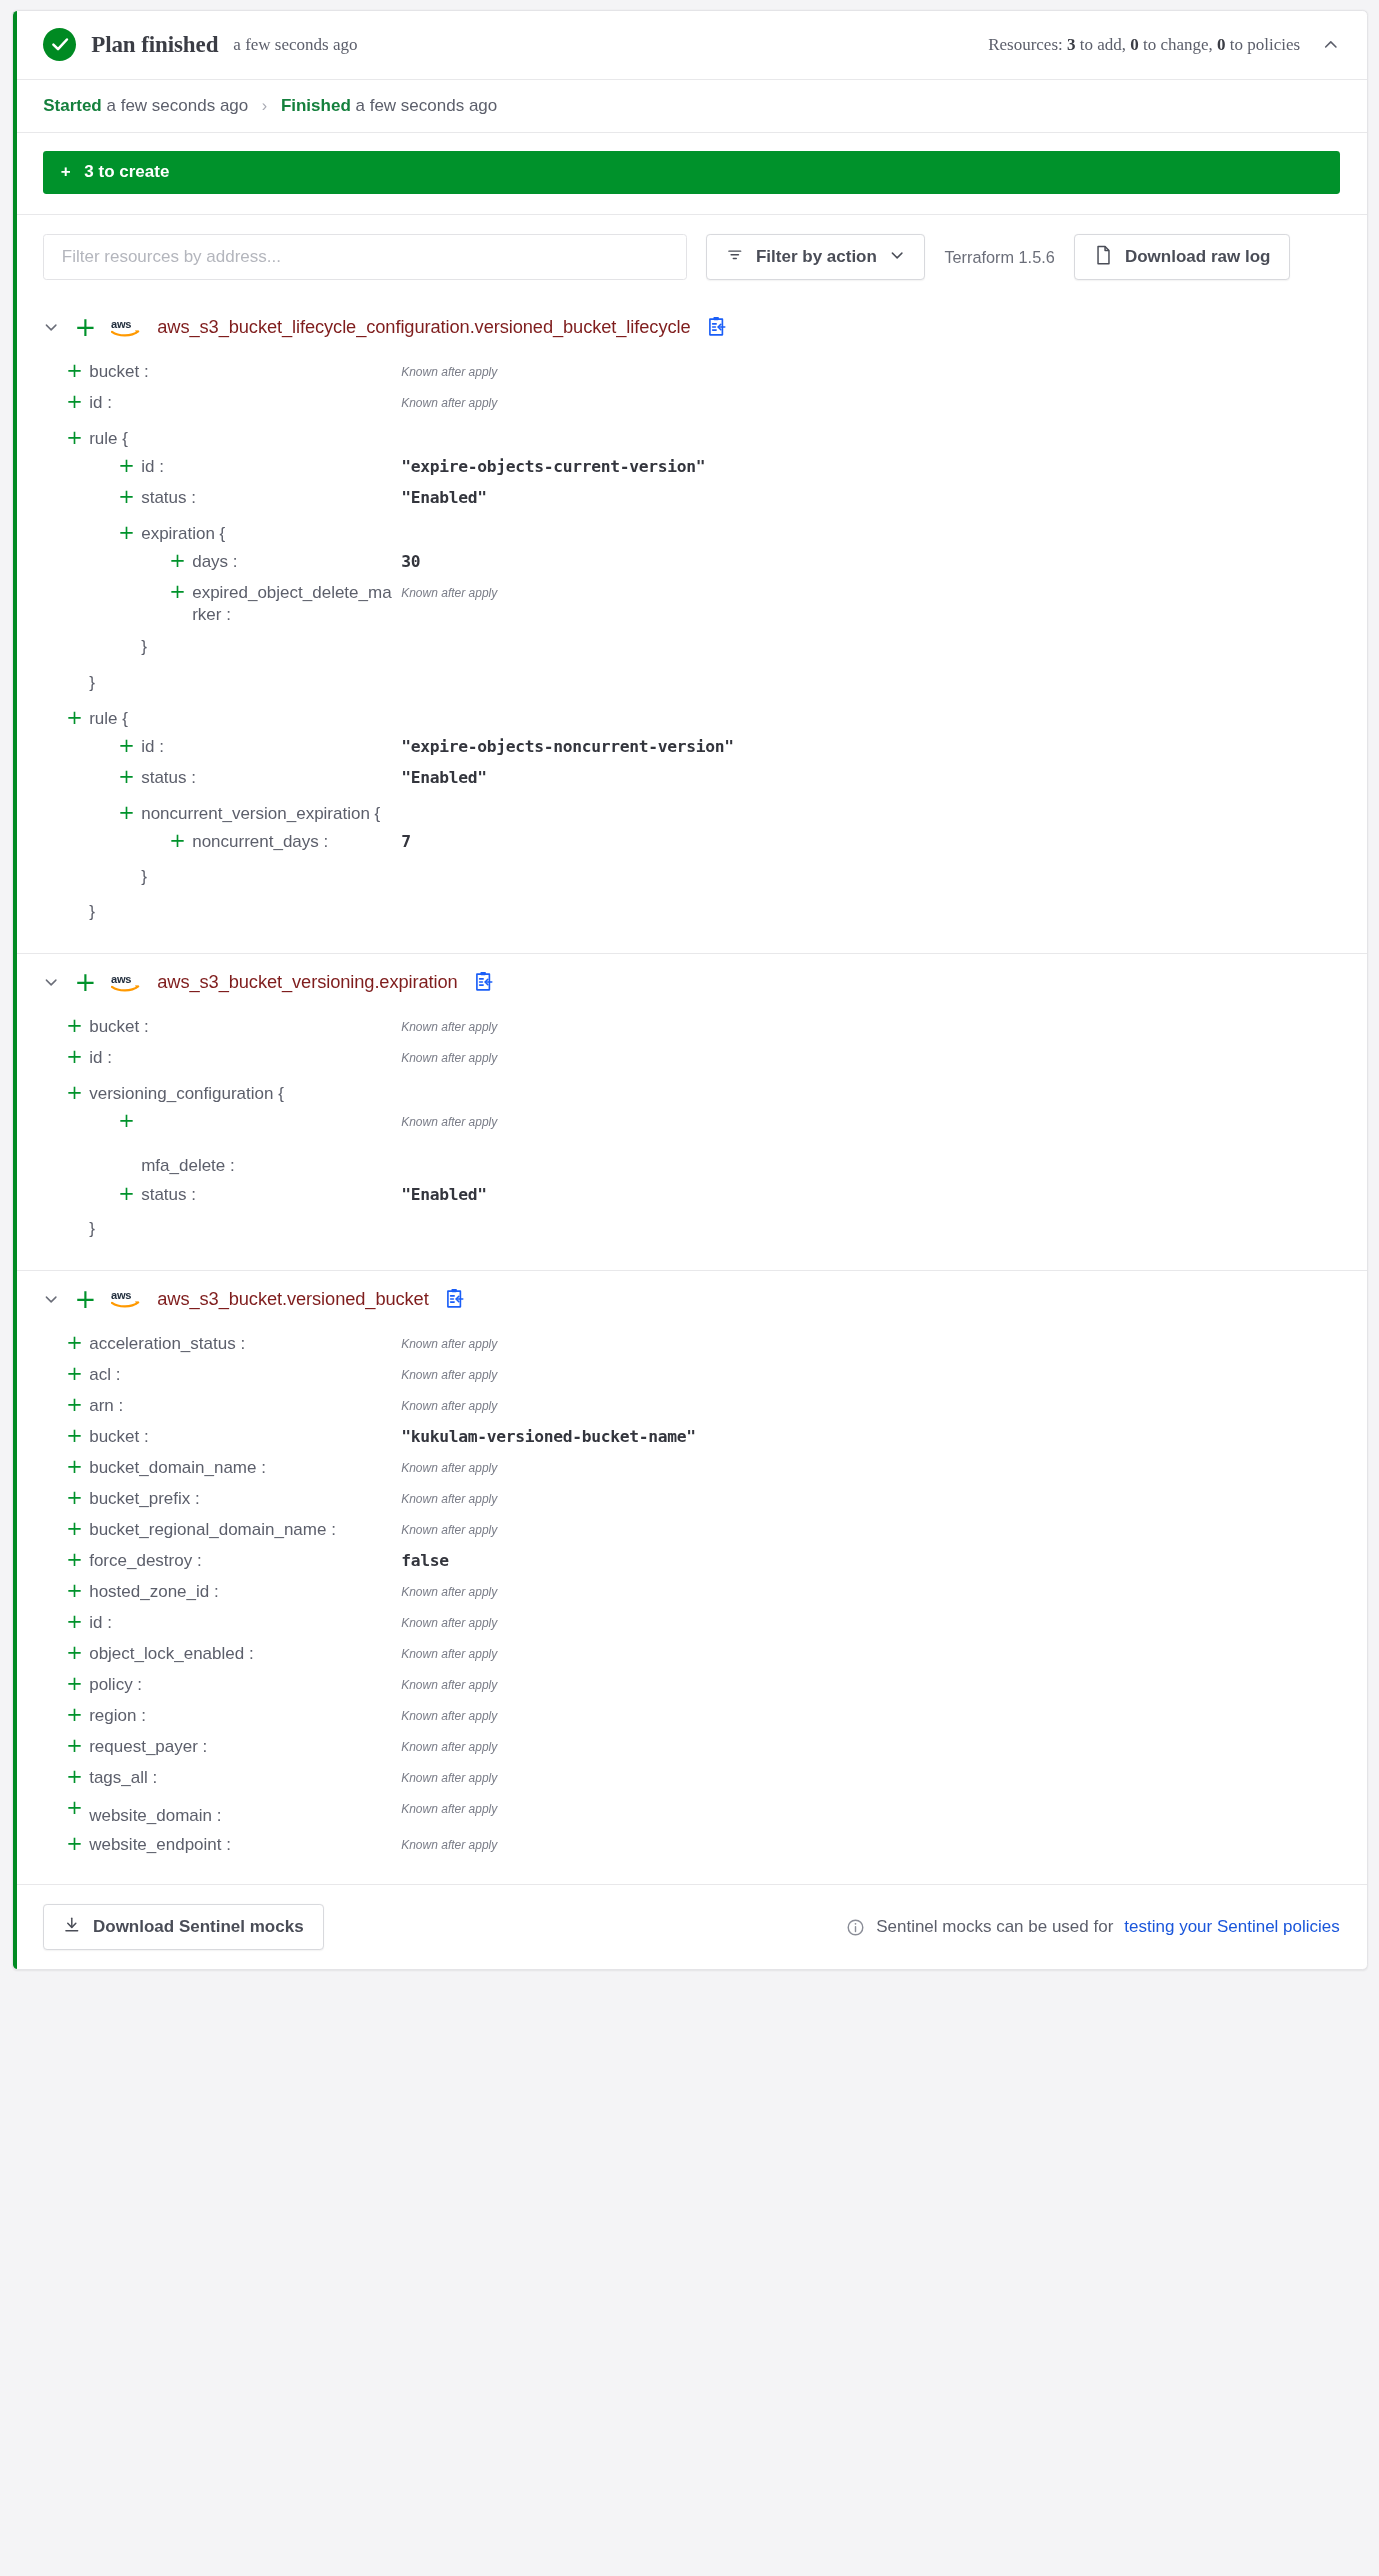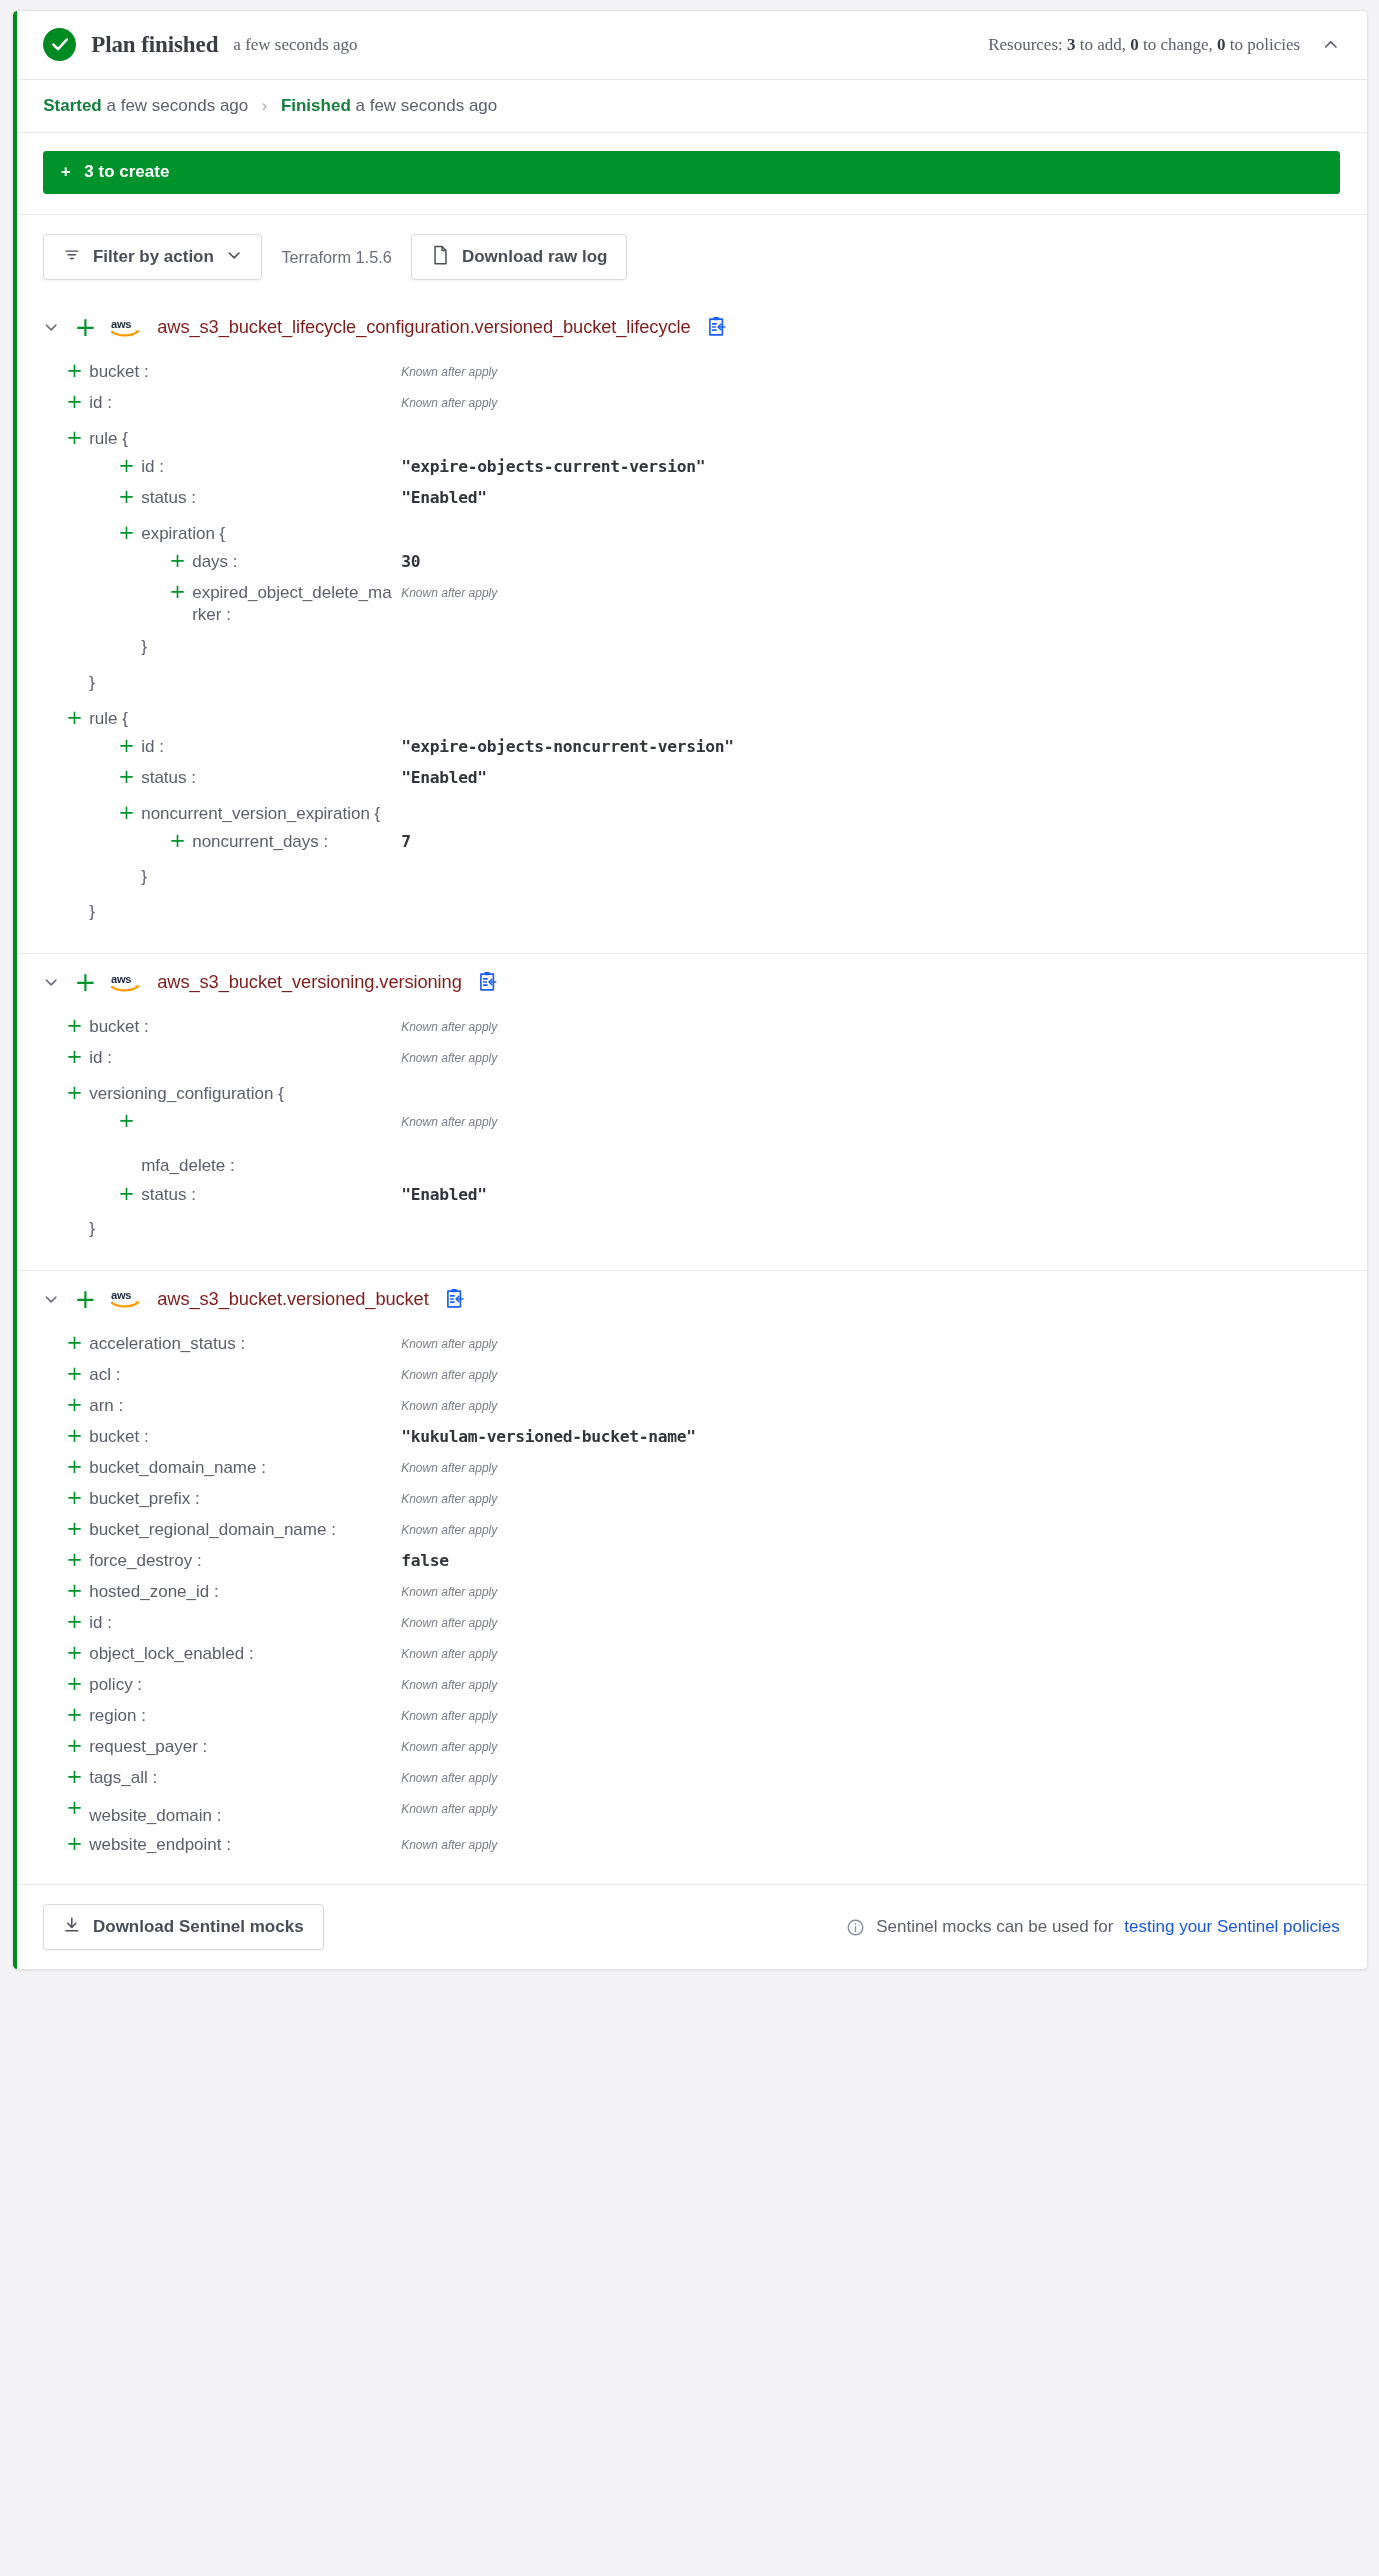--- a/index.html
+++ b/index.html
@@ -255,20 +255,21 @@
     </div>
 
     <div class="barwrap">
       <div class="greenbar">
         <span>+</span>
         <span>3 to create</span>
       </div>
     </div>
 
     <div class="toolbar">
+      <div class="filter-input">Filter resources by address...</div>
       <div class="btn">
         <span>
           <svg width="17.6" height="17.6" viewBox="0 0 24 24" fill="none" stroke="#4a4d57" stroke-width="2" stroke-linecap="round">
               <line x1="4" y1="7" x2="20" y2="7"></line>
               <line x1="7" y1="12" x2="17" y2="12"></line>
               <line x1="10" y1="17" x2="14" y2="17"></line>
             </svg>
         </span>
         <span>Filter by action</span>
         <span>
@@ -402,21 +403,21 @@
               </svg>
             </span>
             <span class="plus-big">+</span>
             <span class="aws-logo">
               <svg width="31" height="23" viewBox="0 0 64 44">
                 <text x="0" y="22" font-family="Liberation Sans, sans-serif" font-size="23" font-weight="bold" fill="#232f3e" letter-spacing="-0.5">aws</text>
                 <path d="M2 31 C 16 41, 42 41, 56 30" stroke="#ff9900" stroke-width="4.6" fill="none" stroke-linecap="round"></path>
                 <path d="M50 27 L58 29.5 L52.5 35 Z" fill="#ff9900"></path>
               </svg>
             </span>
-            <span class="res-name">aws_s3_bucket_versioning.versioning</span>
+            <span class="res-name">aws_s3_bucket_versioning.expiration</span>
             <span class="plan-icon">
               <svg width="20.3" height="22" viewBox="0 0 26 28" fill="none" stroke="#1a5ef7" stroke-width="2.1" stroke-linecap="round" stroke-linejoin="round">
                 <path d="M5 4 h16 v20 h-16 z"></path>
                 <rect x="9.5" y="1.2" width="7" height="4" rx="1" fill="#1a5ef7" stroke="none"></rect>
                 <line x1="8.5" y1="10" x2="13" y2="10"></line>
                 <line x1="8.5" y1="14" x2="12" y2="14"></line>
                 <line x1="8.5" y1="18" x2="13" y2="18"></line>
                 <line x1="24" y1="14" x2="16" y2="14"></line>
                 <polyline points="19,10.5 15.5,14 19,17.5"></polyline>
               </svg>

